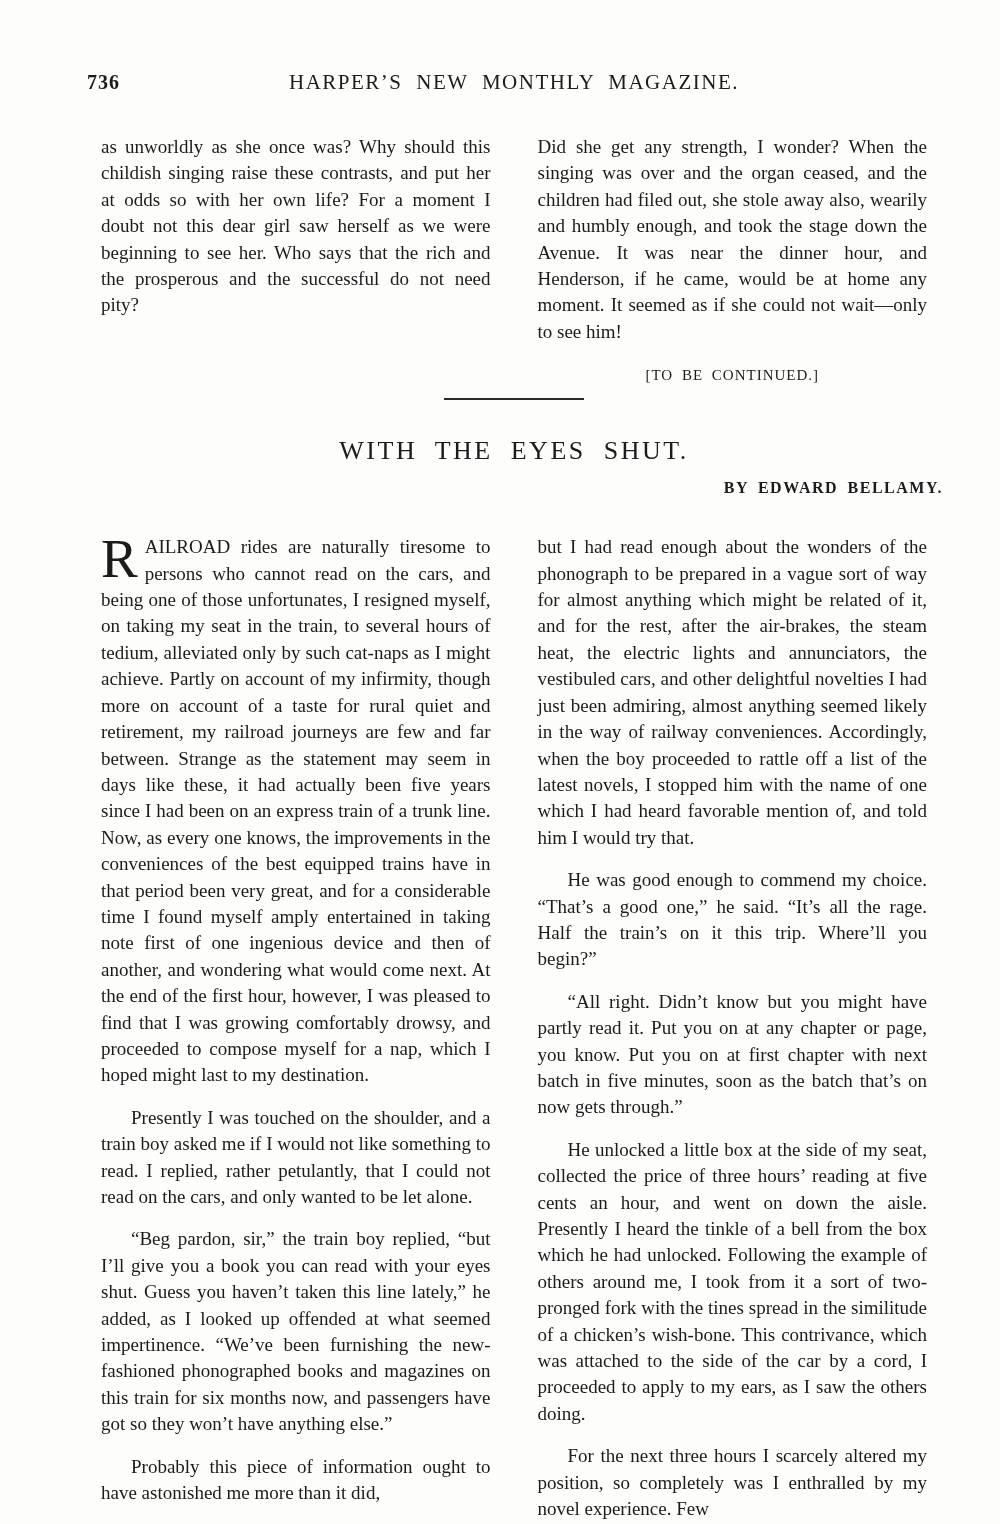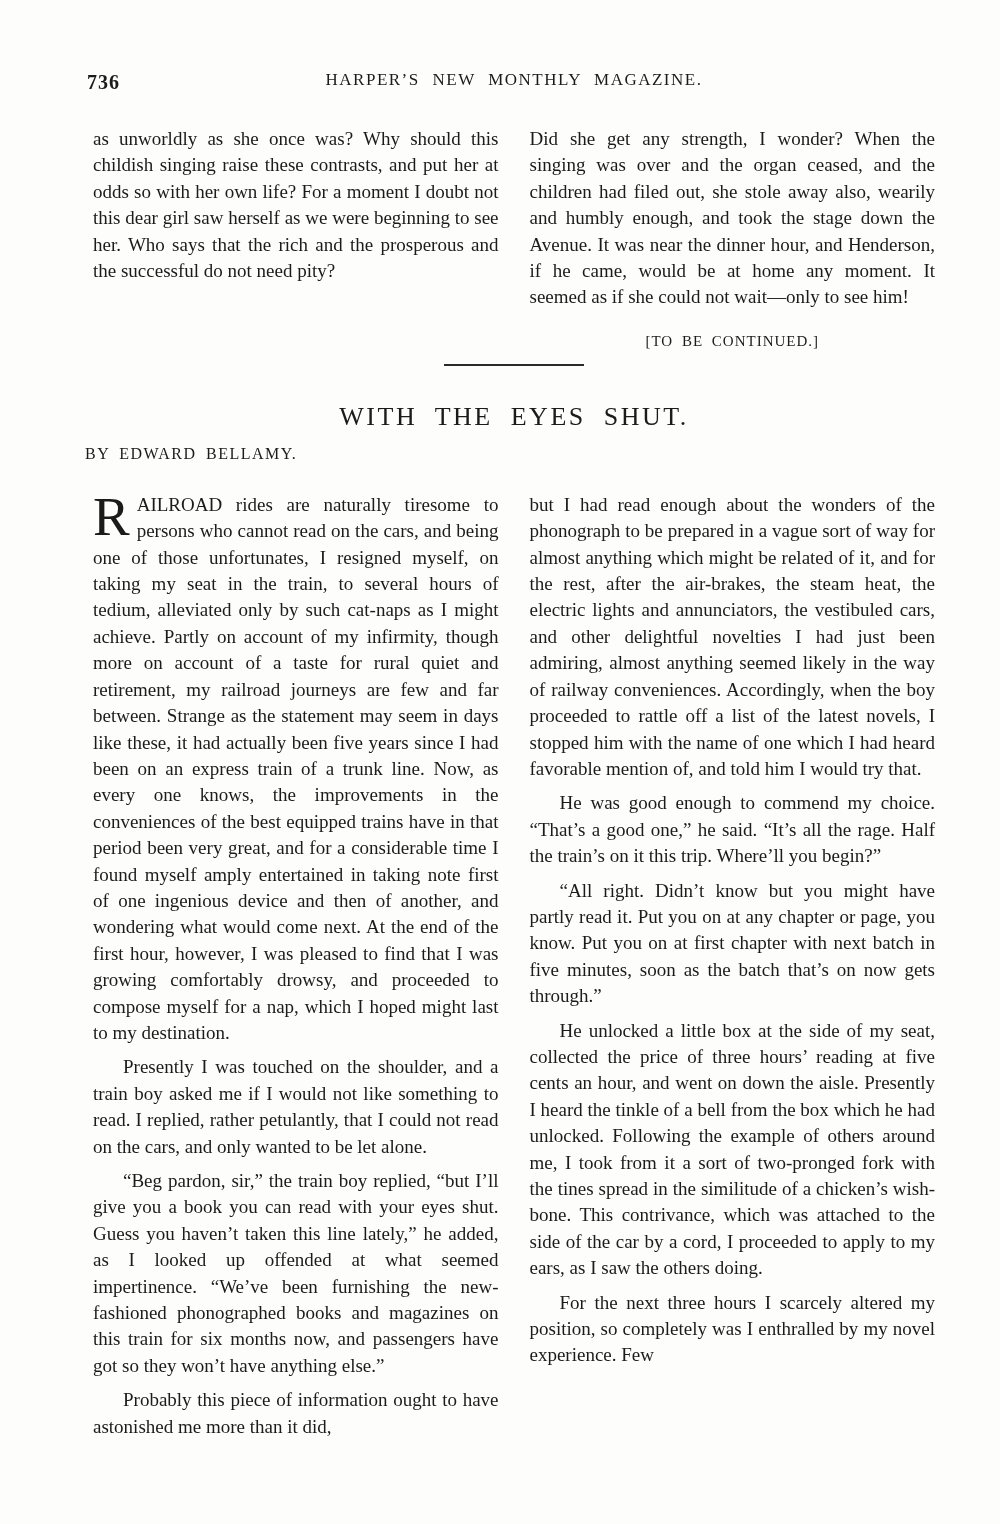--- a/index.html
+++ b/index.html
@@ -22,33 +22,33 @@
     position: relative;
     height: 28px;
     text-align: center;
   }
   .page-number {
     position: absolute; left: 2px; top: 1px;
     font-size: 20px; font-weight: bold;
     letter-spacing: 1px;
   }
   .running-title {
-    font-size: 17px;
+    font-size: 21px;
     letter-spacing: 1.5px;
     word-spacing: 7px;
   }
   
   .columns {
     display: grid;
     grid-template-columns: 1fr 1fr;
     column-gap: 15px;
   }
   .col { min-width: 0; }
   p.body-par {
-    margin: 8px;
+    margin: 16px;
     font-size: 19px;
     line-height: 26.4px;
     text-align: justify;
     hyphens: none;
   }
   p.indent { text-indent: 30px; }
   .serial-section { margin-top: 20px; }
   .continued-notice {
     margin-top: 22px;
     text-align: center;
@@ -65,24 +65,25 @@
   
   .story-title {
     margin-top: 36px;
     text-align: center;
     font-size: 26px;
     letter-spacing: 2.5px;
     word-spacing: 9px;
   }
   .story-byline {
     margin-top: 13px;
-    text-align: left;
+    text-align: right;
     font-size: 16px;
     letter-spacing: 1.5px;
     word-spacing: 4px;
+    font-weight: bold;
   }
   .story-columns { margin-top: 21px; }
   .dropcap {
     float: left;
     font-size: 55px;
     line-height: 43px;
     padding: 3px 7px 0 0;
   }
 </style>
 </head>

